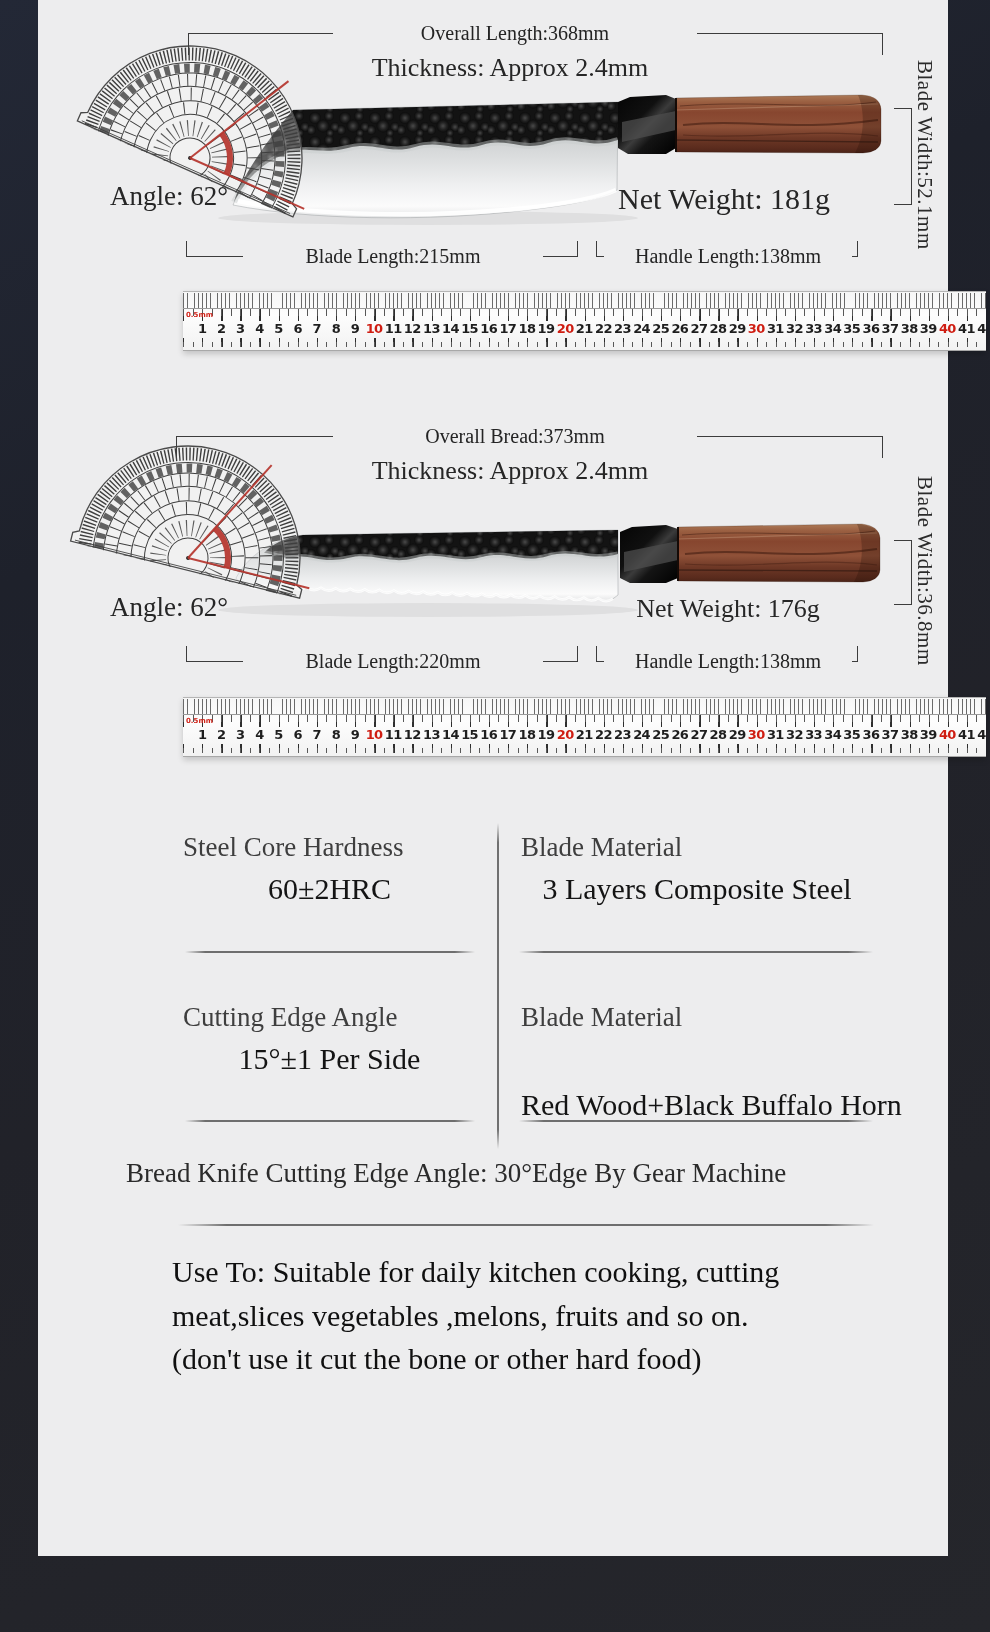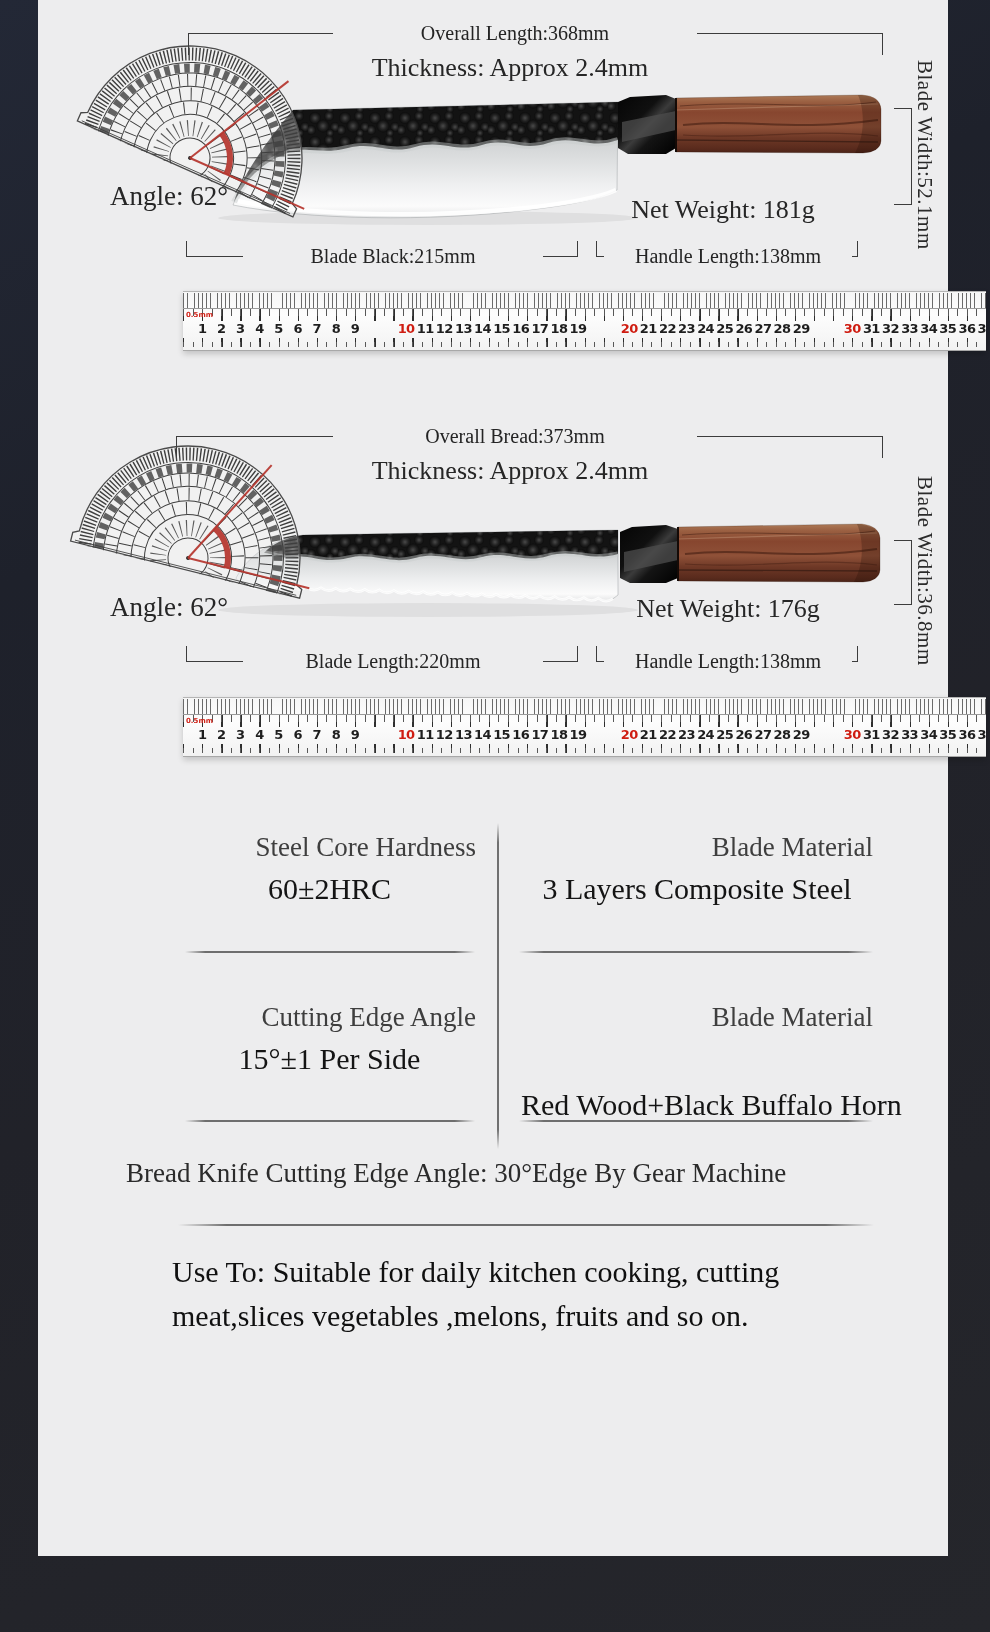--- a/index.html
+++ b/index.html
@@ -22,27 +22,27 @@
   .vlabel{position:absolute;writing-mode:vertical-rl;font-size:21px;letter-spacing:.5px;color:#2a2a2a;text-align:center;}
   
   .ruler{position:absolute;left:145px;width:803px;height:58px;background:linear-gradient(180deg,#f6f6f6,#fdfdfd 40%,#f2f2f2);border-top:1px solid #b5b5b5;border-bottom:1px solid #a8a8a8;box-shadow:0 3px 6px rgba(0,0,0,.18);overflow:hidden;}
   .r-hatch-top{position:absolute;left:0;right:0;top:1px;height:15px;border-bottom:1px solid #9a9a9a;
     background:repeating-linear-gradient(90deg,rgba(45,45,45,.7) 0 .8px,transparent .8px 3.82px);}
   .r-ticks-top{position:absolute;left:0;right:0;top:17px;height:12px;}
   .r-ticks-top .t-cm{position:absolute;left:0;right:0;top:0;height:12px;background:repeating-linear-gradient(90deg,#2e2e2e 0 1.3px,transparent 1.3px 19.12px);}
   .r-ticks-top .t-half{position:absolute;left:0;right:0;top:0;height:7px;background:repeating-linear-gradient(90deg,#585858 0 1px,transparent 1px 9.56px);}
   .r-numbers{position:absolute;left:0;top:29px;height:17px;display:flex;padding-left:9.56px;}
   .r-numbers span{flex:0 0 19.12px;width:19.12px;text-align:center;font:700 13px "DejaVu Sans","Liberation Sans",sans-serif;letter-spacing:-.6px;color:#1e1e1e;}
-  .r-numbers span.red{color:#cf1d12;margin-left:32px;}
+  .r-numbers span.red{color:#cf1d12;}
   .r-ticks-bot{position:absolute;left:0;right:0;top:46px;height:9px;}
   .r-ticks-bot .t-cm{position:absolute;left:0;right:0;bottom:0;height:9px;background:repeating-linear-gradient(90deg,#2e2e2e 0 1.3px,transparent 1.3px 19.12px);}
   .r-ticks-bot .t-half{position:absolute;left:0;right:0;bottom:0;height:5px;background:repeating-linear-gradient(90deg,#585858 0 1px,transparent 1px 9.56px);}
   .r-unit{position:absolute;left:3px;top:19px;font:700 7px "DejaVu Sans",sans-serif;color:#d02218;}
   
-  .spec-label{position:absolute;font-size:27px;color:#3e3e3e;text-align:right;white-space:nowrap;}
+  .spec-label{position:absolute;font-size:27px;color:#3e3e3e;text-align:left;white-space:nowrap;}
   .spec-value{position:absolute;font-size:30px;color:#141414;text-align:center;white-space:nowrap;}
   .hline{position:absolute;height:2px;background:linear-gradient(90deg,rgba(120,120,120,0),#6e6e6e 7%,#6e6e6e 93%,rgba(120,120,120,0));}
   .vline{position:absolute;width:2px;background:linear-gradient(180deg,rgba(110,110,110,0),#707070 6%,#707070 94%,rgba(110,110,110,0));}
   .note{position:absolute;left:88px;width:812px;font-size:27px;color:#2b2b2b;white-space:nowrap;}
   .usage{position:absolute;left:134px;top:1250px;width:730px;font-size:30px;line-height:43.5px;color:#101010;}
   svg{position:absolute;overflow:visible;}
 </style>
 </head>
 <body>
 
@@ -140,24 +140,24 @@
       <path d="M 790 55 Q 812 56 813 69 L 813 101 Q 812 112 794 113 L 787 113 C 797 96 797 71 790 55 Z" fill="rgba(30,10,5,.25)"></path>
       <line x1="608" y1="58" x2="608" y2="112" stroke="#150a06" stroke-width="2"></line>
 
       <use href="#prot" transform="translate(122,118) rotate(24)"></use>
     </svg>
 
     <div class="br-left" style="left:856px;top:108px;height:95px;"></div>
     <div class="vlabel" style="left:874px;top:30px;height:250px;">Blade Width:52.1mm</div>
 
     <div class="ann" style="left:72px;top:181px;font-size:27px;">Angle: 62°</div>
-    <div class="ann center" style="left:580px;top:195px;width:210px;font-size:26px;">Net Weight: 181g</div>
+    <div class="ann center" style="left:580px;top:182px;width:210px;font-size:30px;">Net Weight: 181g</div>
 
     <div class="br-up" style="left:148px;top:241px;width:390px;"></div>
-    <div class="br-label" style="left:205px;top:241px;width:276px;">Blade Black:215mm</div>
+    <div class="br-label" style="left:205px;top:241px;width:276px;">Blade Length:215mm</div>
     <div class="br-up" style="left:558px;top:241px;width:260px;"></div>
     <div class="br-label" style="left:566px;top:241px;width:244px;padding:0 2px;">Handle Length:138mm</div>
 
     <div class="ruler" style="top:291px;">
       <div class="r-hatch-top"></div>
       <div class="r-ticks-top">
           <div class="t-cm"></div>
           <div class="t-half"></div>
         </div>
       <div class="r-unit">0.5mm</div>
@@ -338,15 +338,16 @@
 
     <div class="vline" style="left:459px;top:823px;height:326px;"></div>
 
     <div class="note" style="top:1158px;">Bread Knife Cutting Edge Angle: 30°Edge By Gear Machine</div>
     <div class="hline" style="left:140px;width:696px;top:1224px;"></div>
   </div>
 
   <div class="usage">
     <div>Use To: Suitable for daily kitchen cooking, cutting</div>
     <div>meat,slices vegetables ,melons, fruits and so on.</div>
+    <div>(don't use it cut the bone or other hard food)</div>
   </div>
 
 </div>
 
 </body></html>

